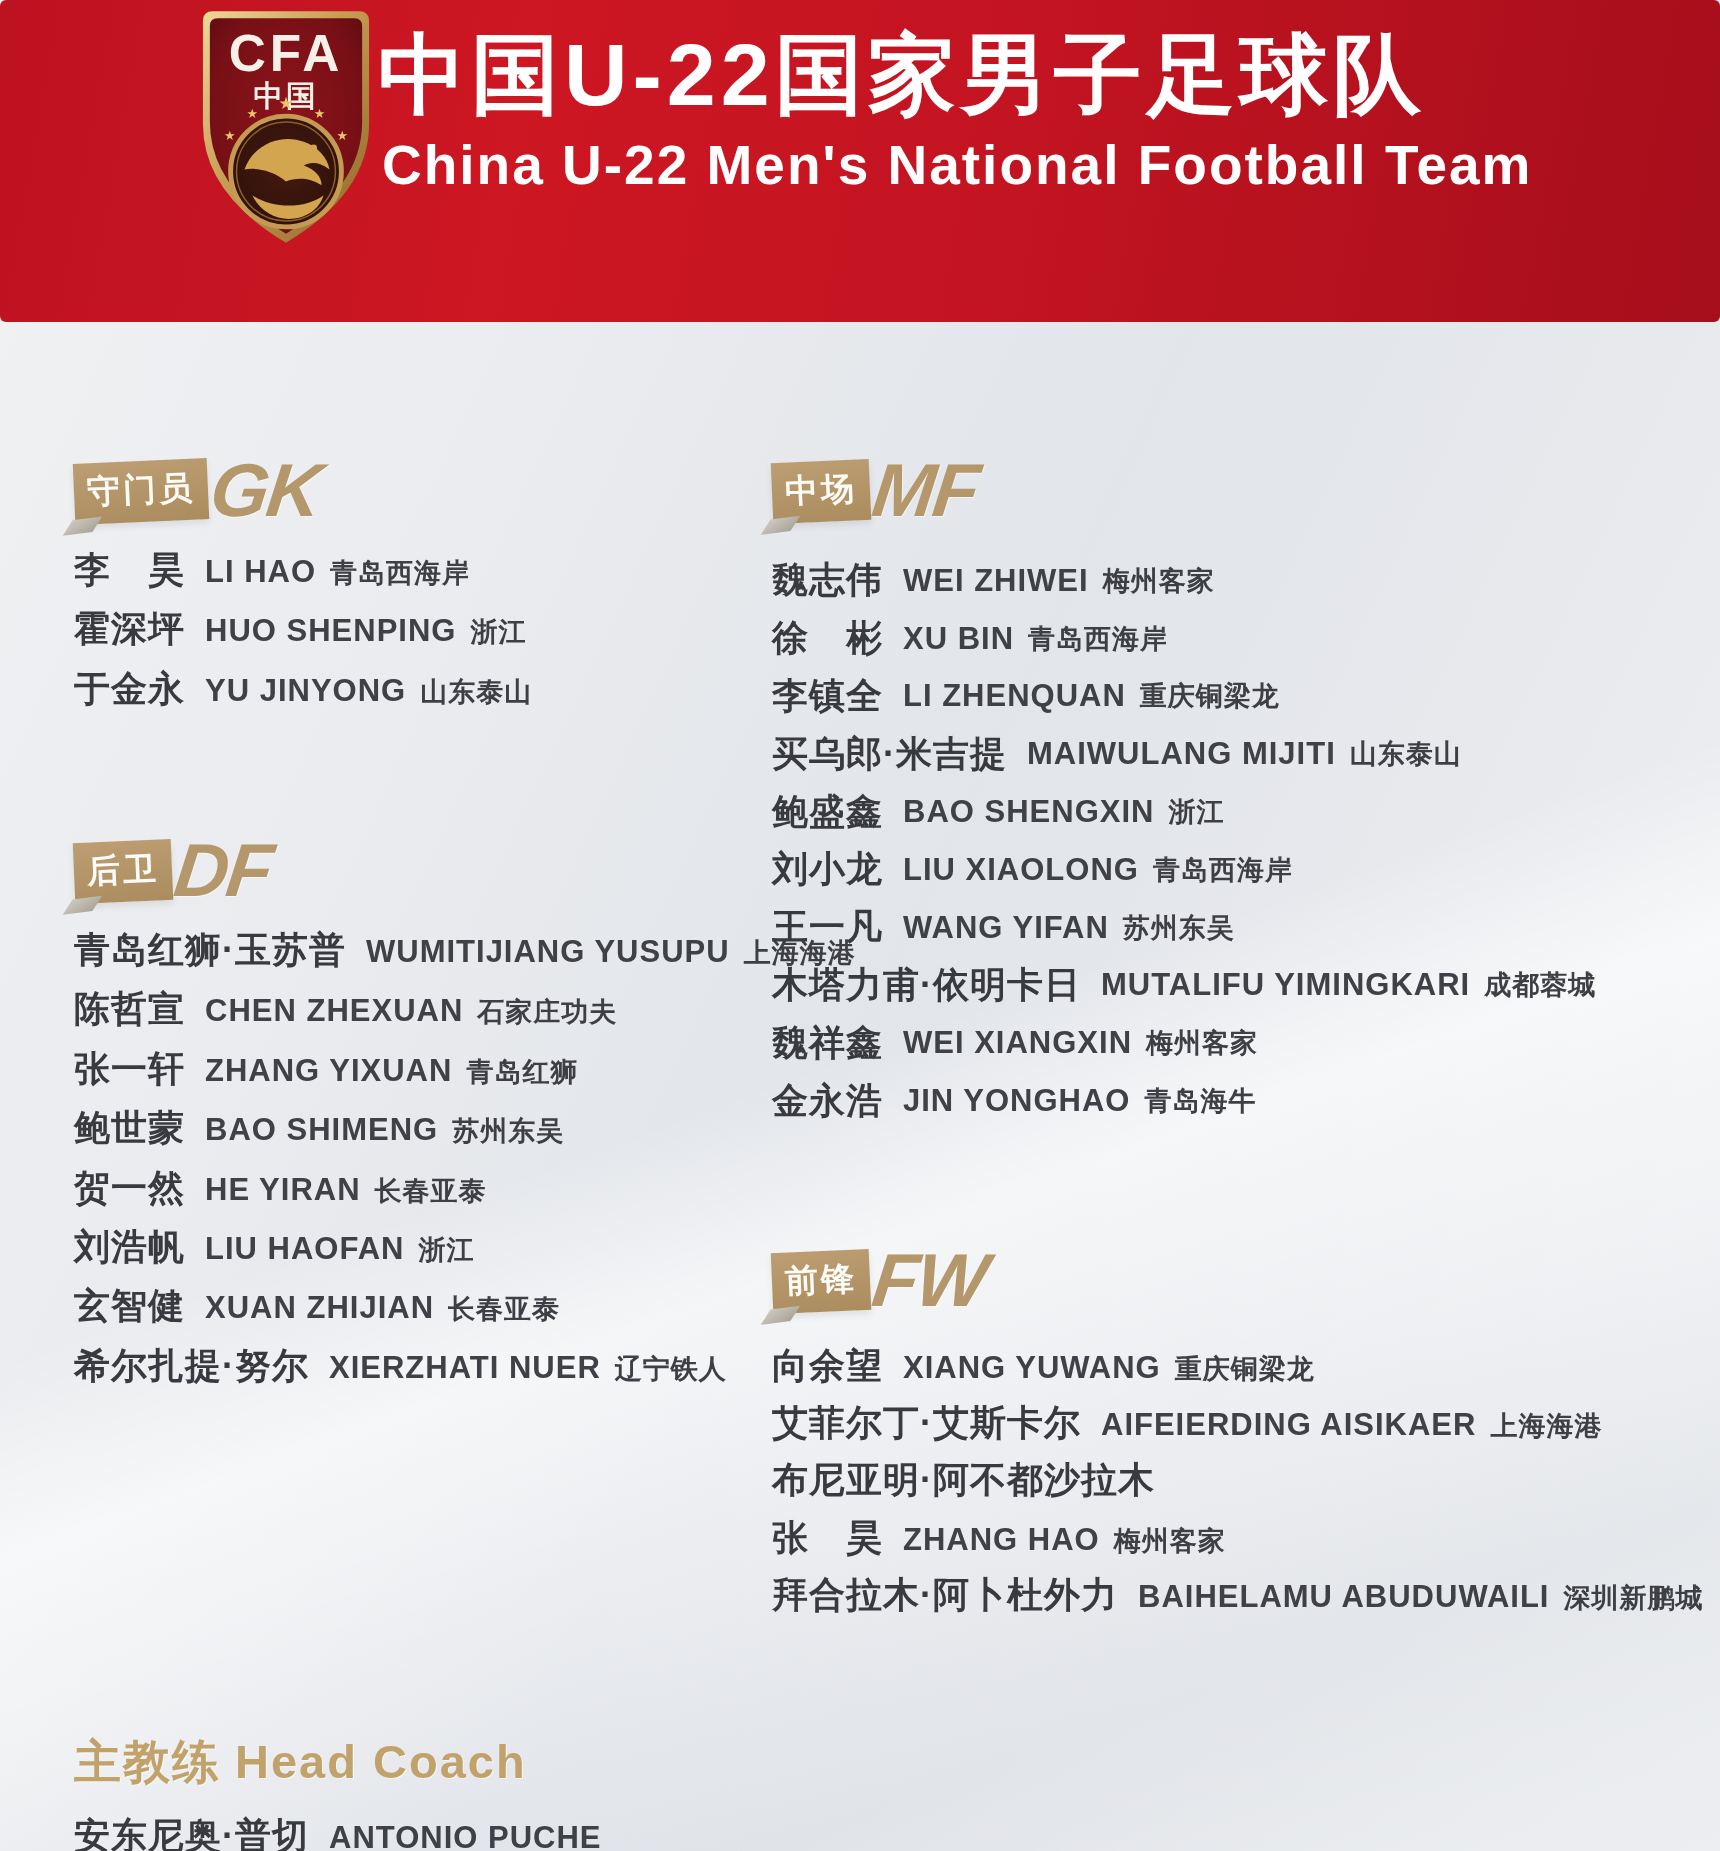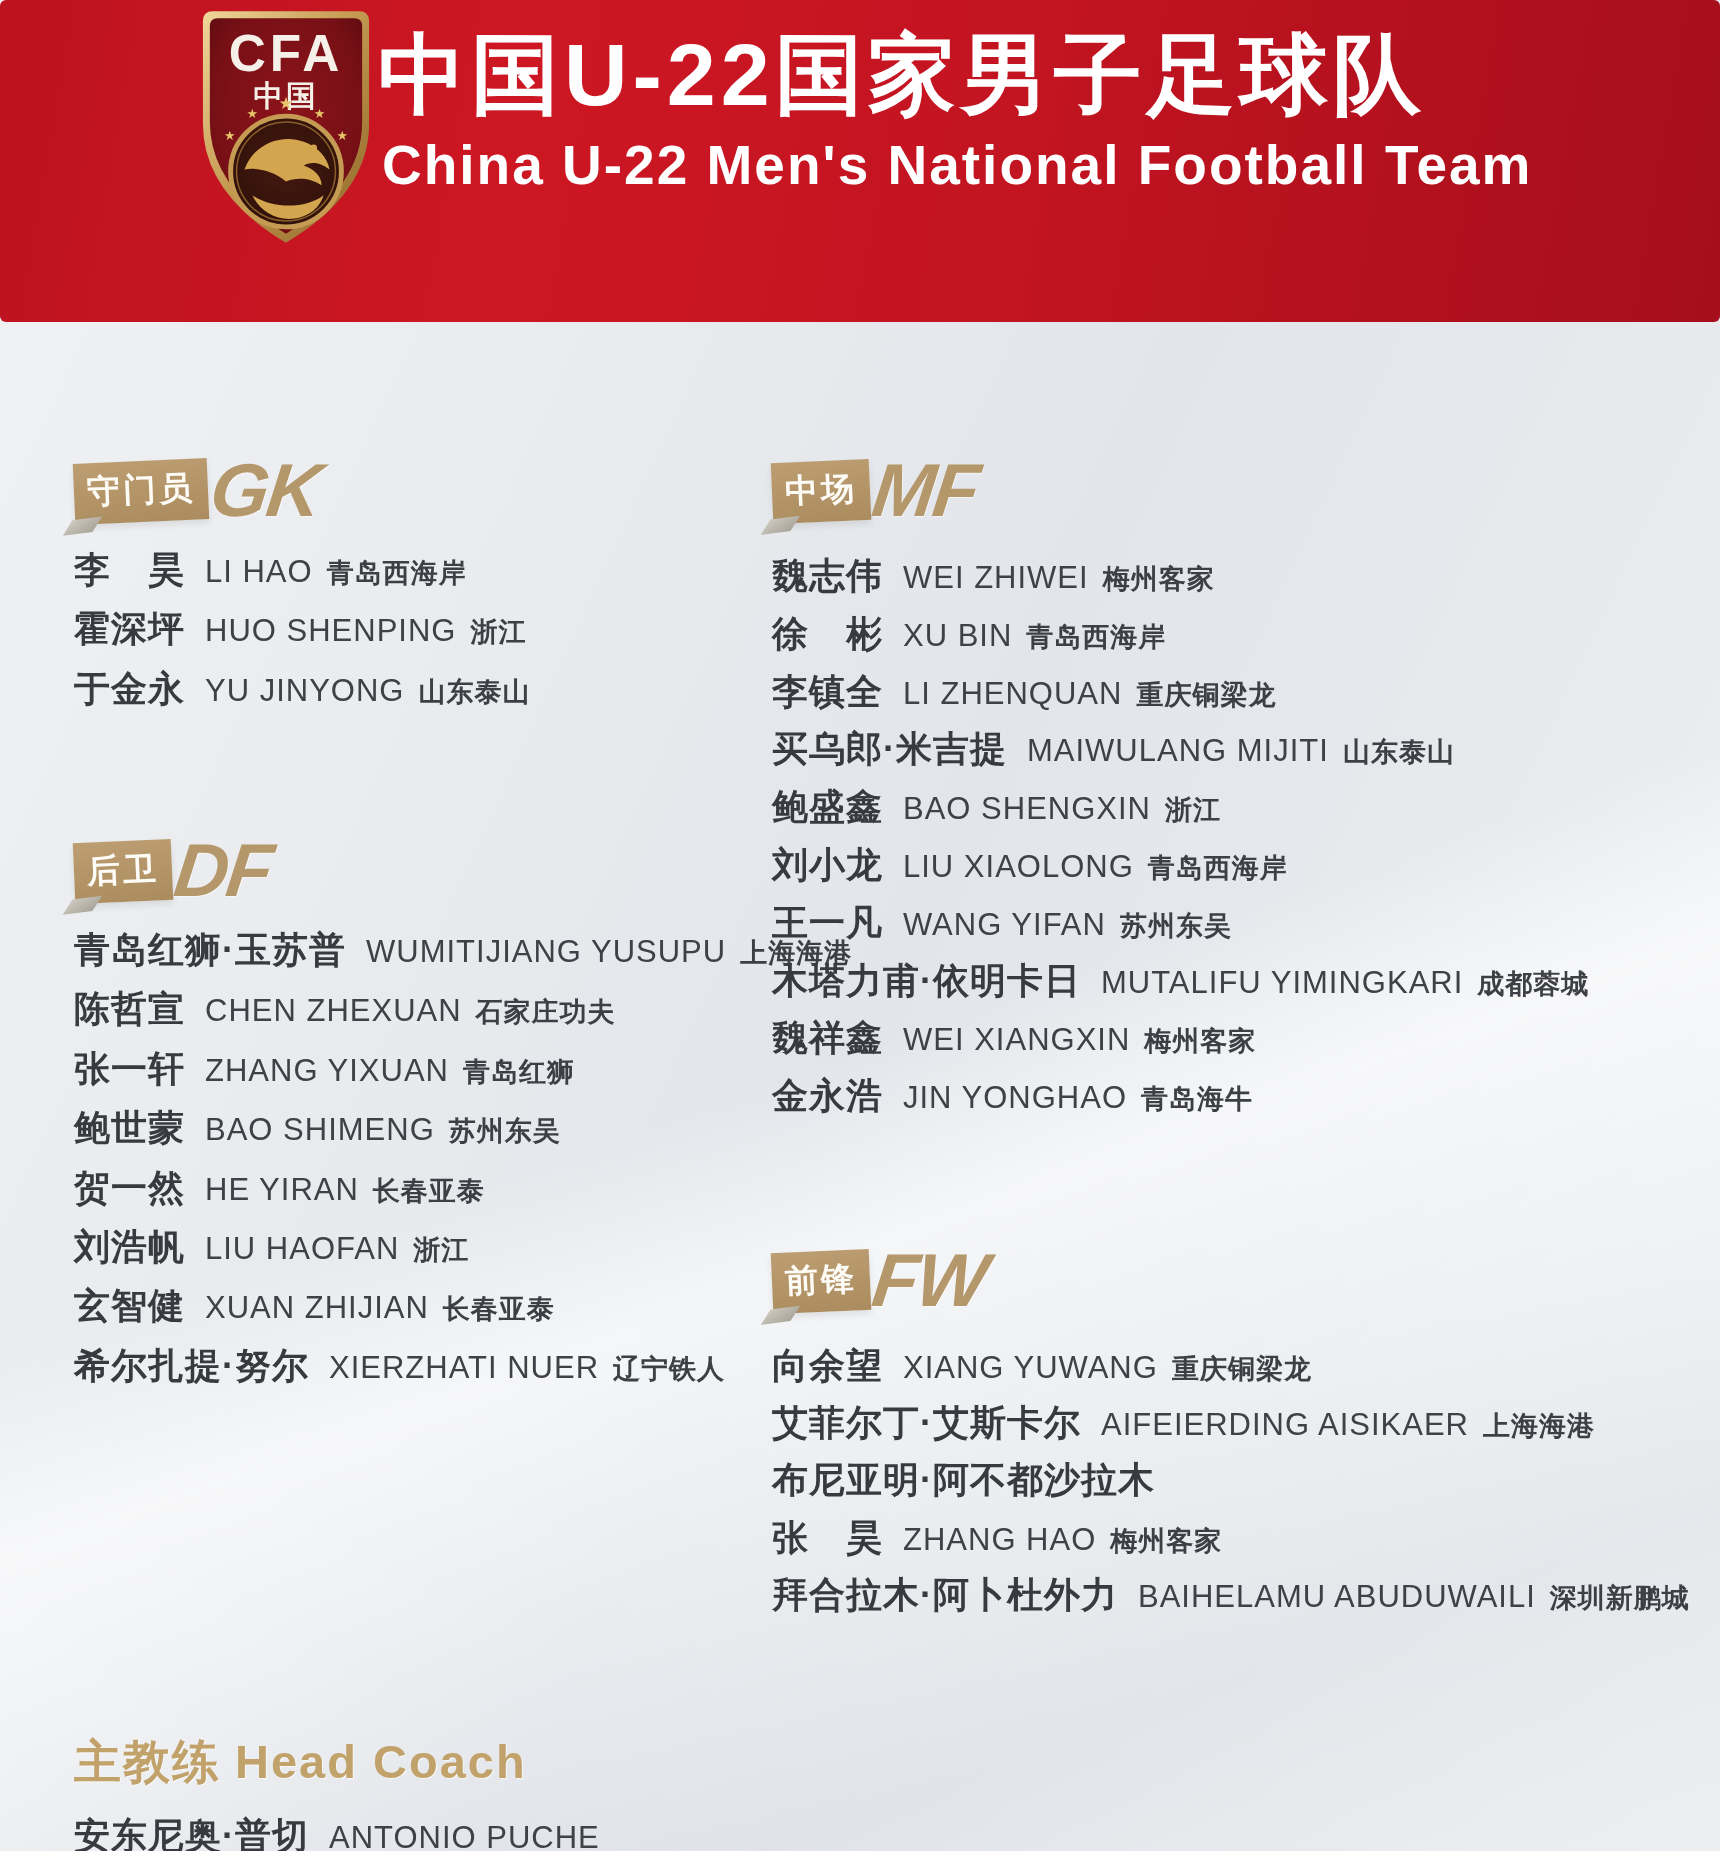--- a/index.html
+++ b/index.html
@@ -47,24 +47,24 @@
     background:linear-gradient(135deg,#cdc9be,#a8a499);
     transform:skewX(-38deg) rotate(-5deg);z-index:-1;
   }
   .badge-letters{
     font-size:75px;line-height:0.85;font-weight:800;font-style:italic;
     color:#b4976a;letter-spacing:-2px;margin-left:3px;
     transform:skewX(-7deg);
     text-shadow:1px 1px 0 rgba(255,255,255,0.55);
   }
   .row{display:flex;align-items:baseline;height:59.4px;}
-  .sec-mf .row{height:57.8px;}
+  .sec-mf .row{height:57.8px;align-items:center;}
   .sec-fw .row{height:57.2px;}
   .cn{font-size:36px;font-weight:700;color:#393a3f;letter-spacing:1px;white-space:pre;}
-  .py{font-size:31px;font-weight:400;color:#404147;margin-left:20px;letter-spacing:1px;}
+  .py{font-size:31px;font-weight:700;color:#404147;margin-left:20px;letter-spacing:1px;}
   .club{font-size:27px;font-weight:700;color:#3e3f44;margin-left:14px;letter-spacing:1px;}
   
   .coach{position:absolute;left:74px;top:1731px;white-space:nowrap;}
   .coach-heading{font-size:47px;font-weight:800;color:#c2a26b;letter-spacing:2px;
     text-shadow:1px 1px 0 rgba(255,255,255,0.6);}
   .coach-heading .en{margin-left:14px;}
   .coach-row{display:flex;align-items:baseline;margin-top:18px;}
   
   .logo text{font-family:"Liberation Sans","DejaVu Sans",sans-serif;}
 </style>

